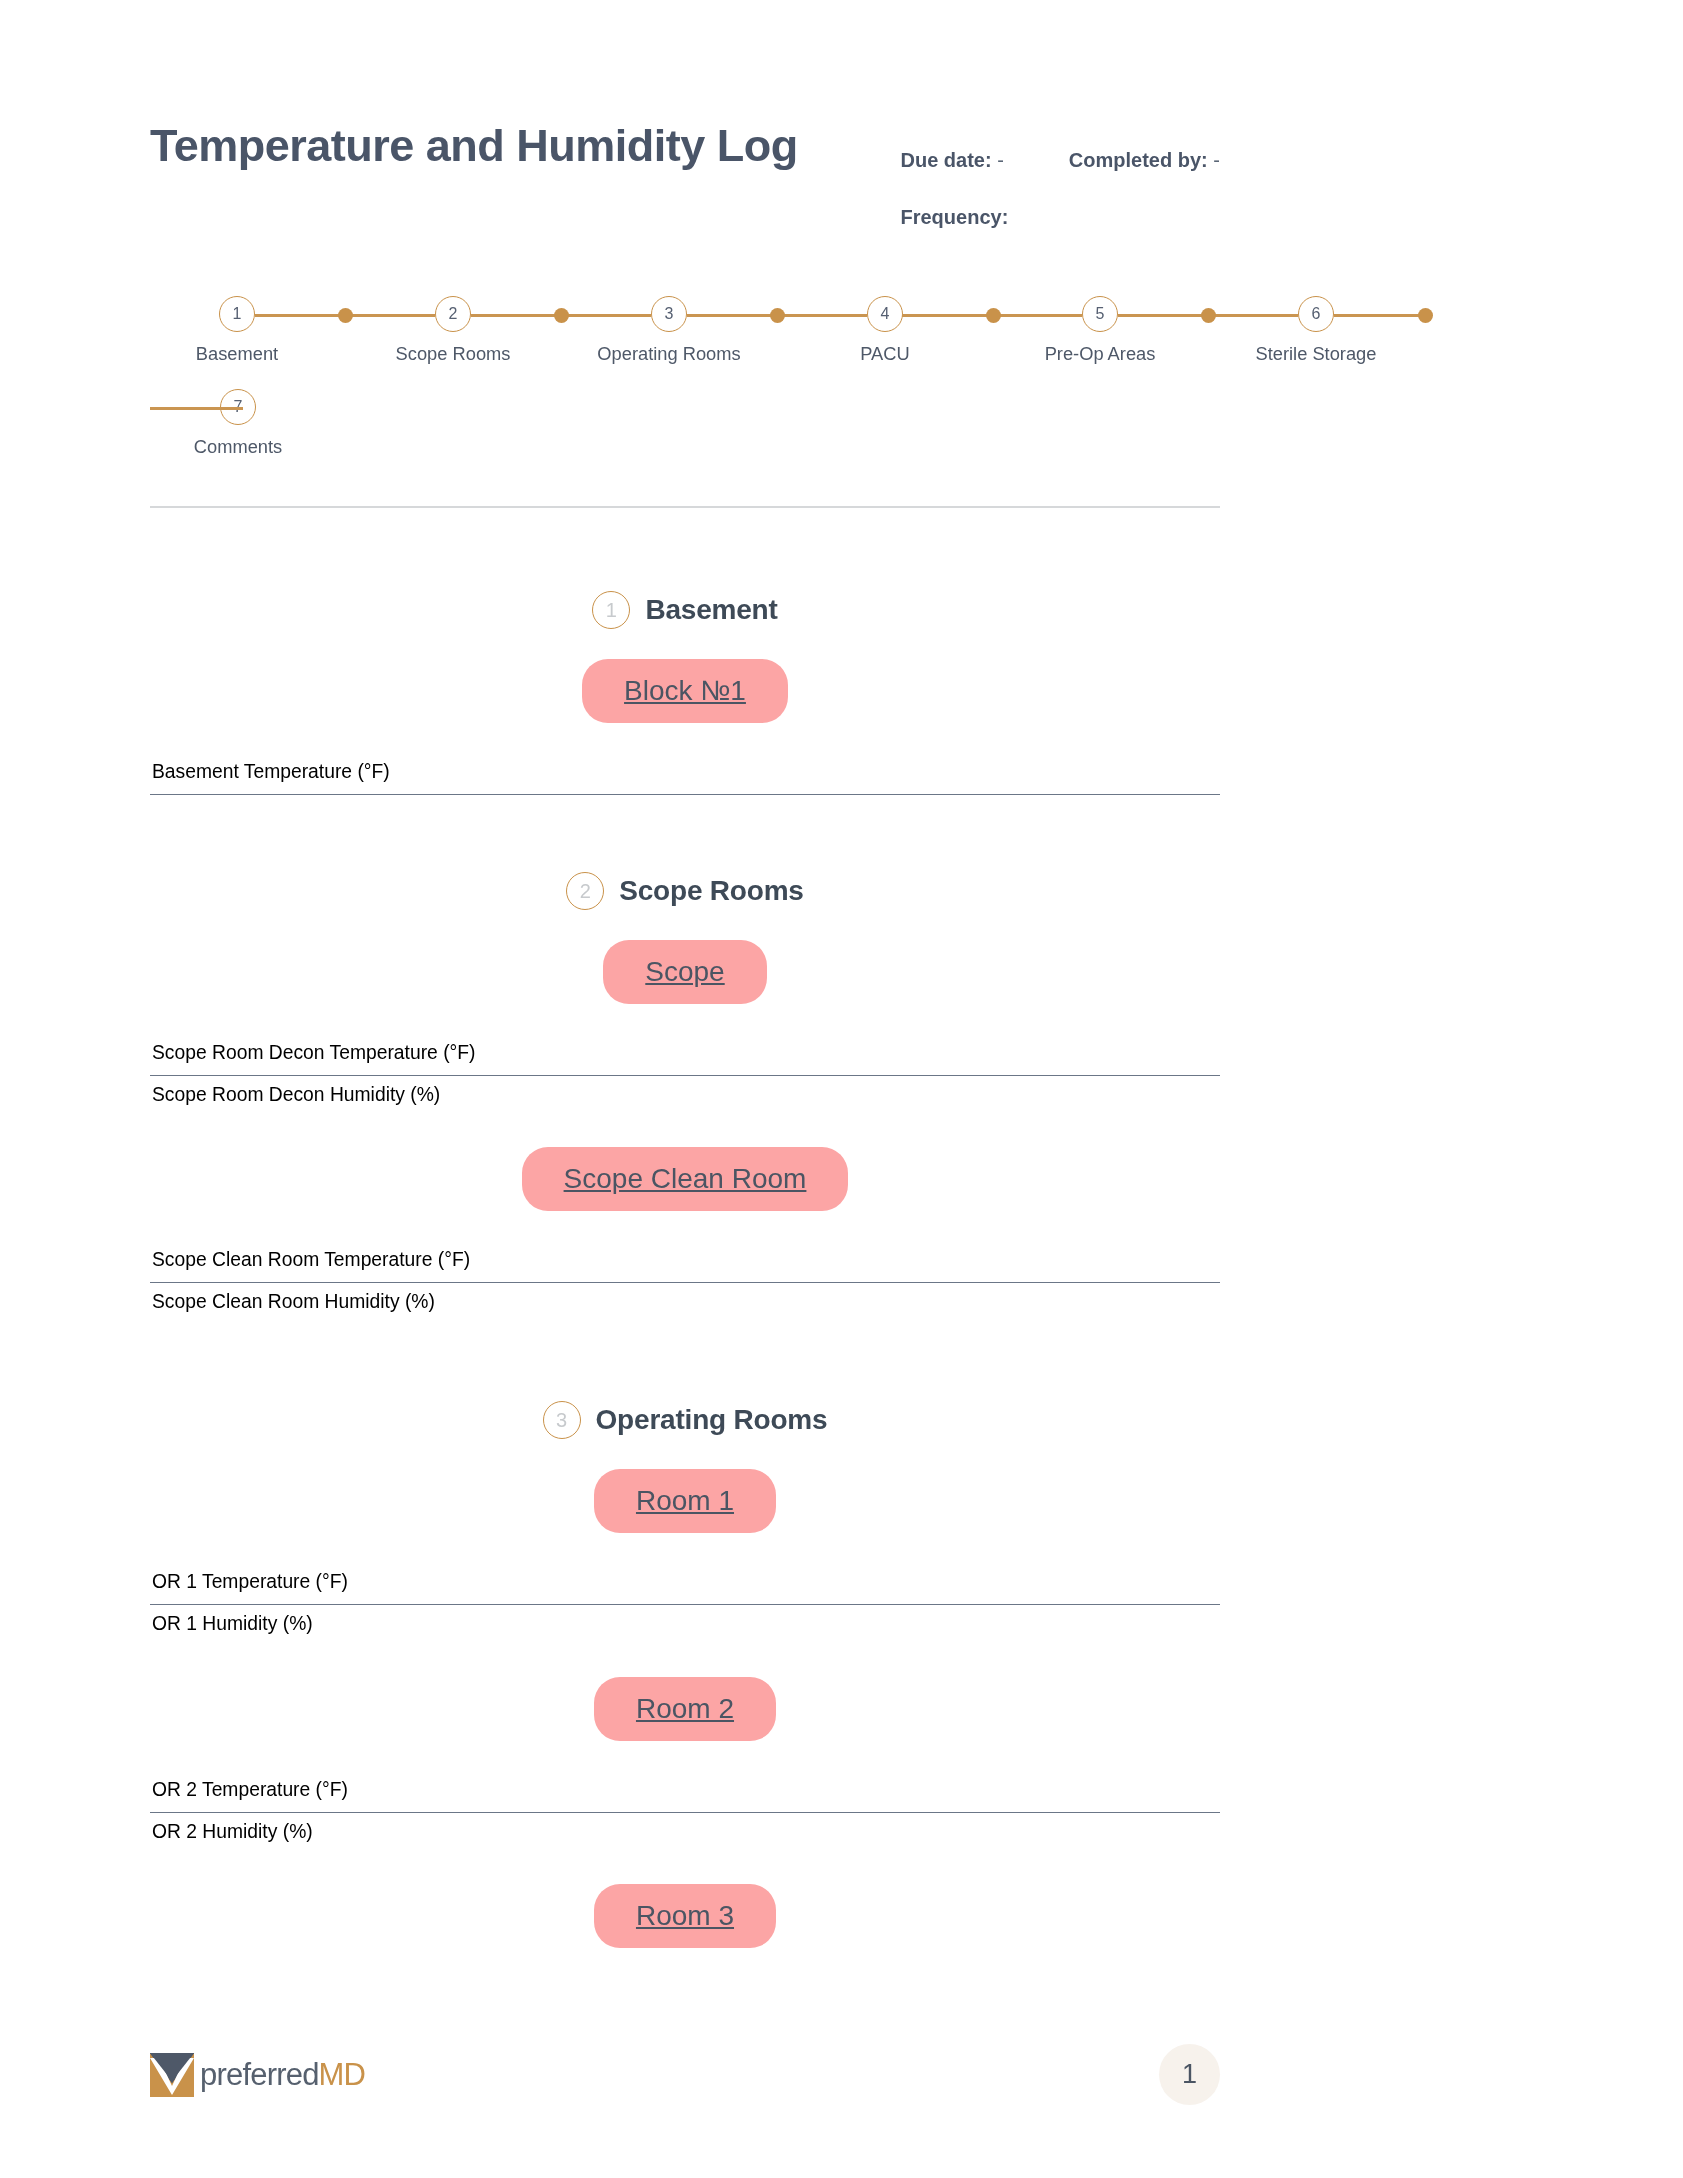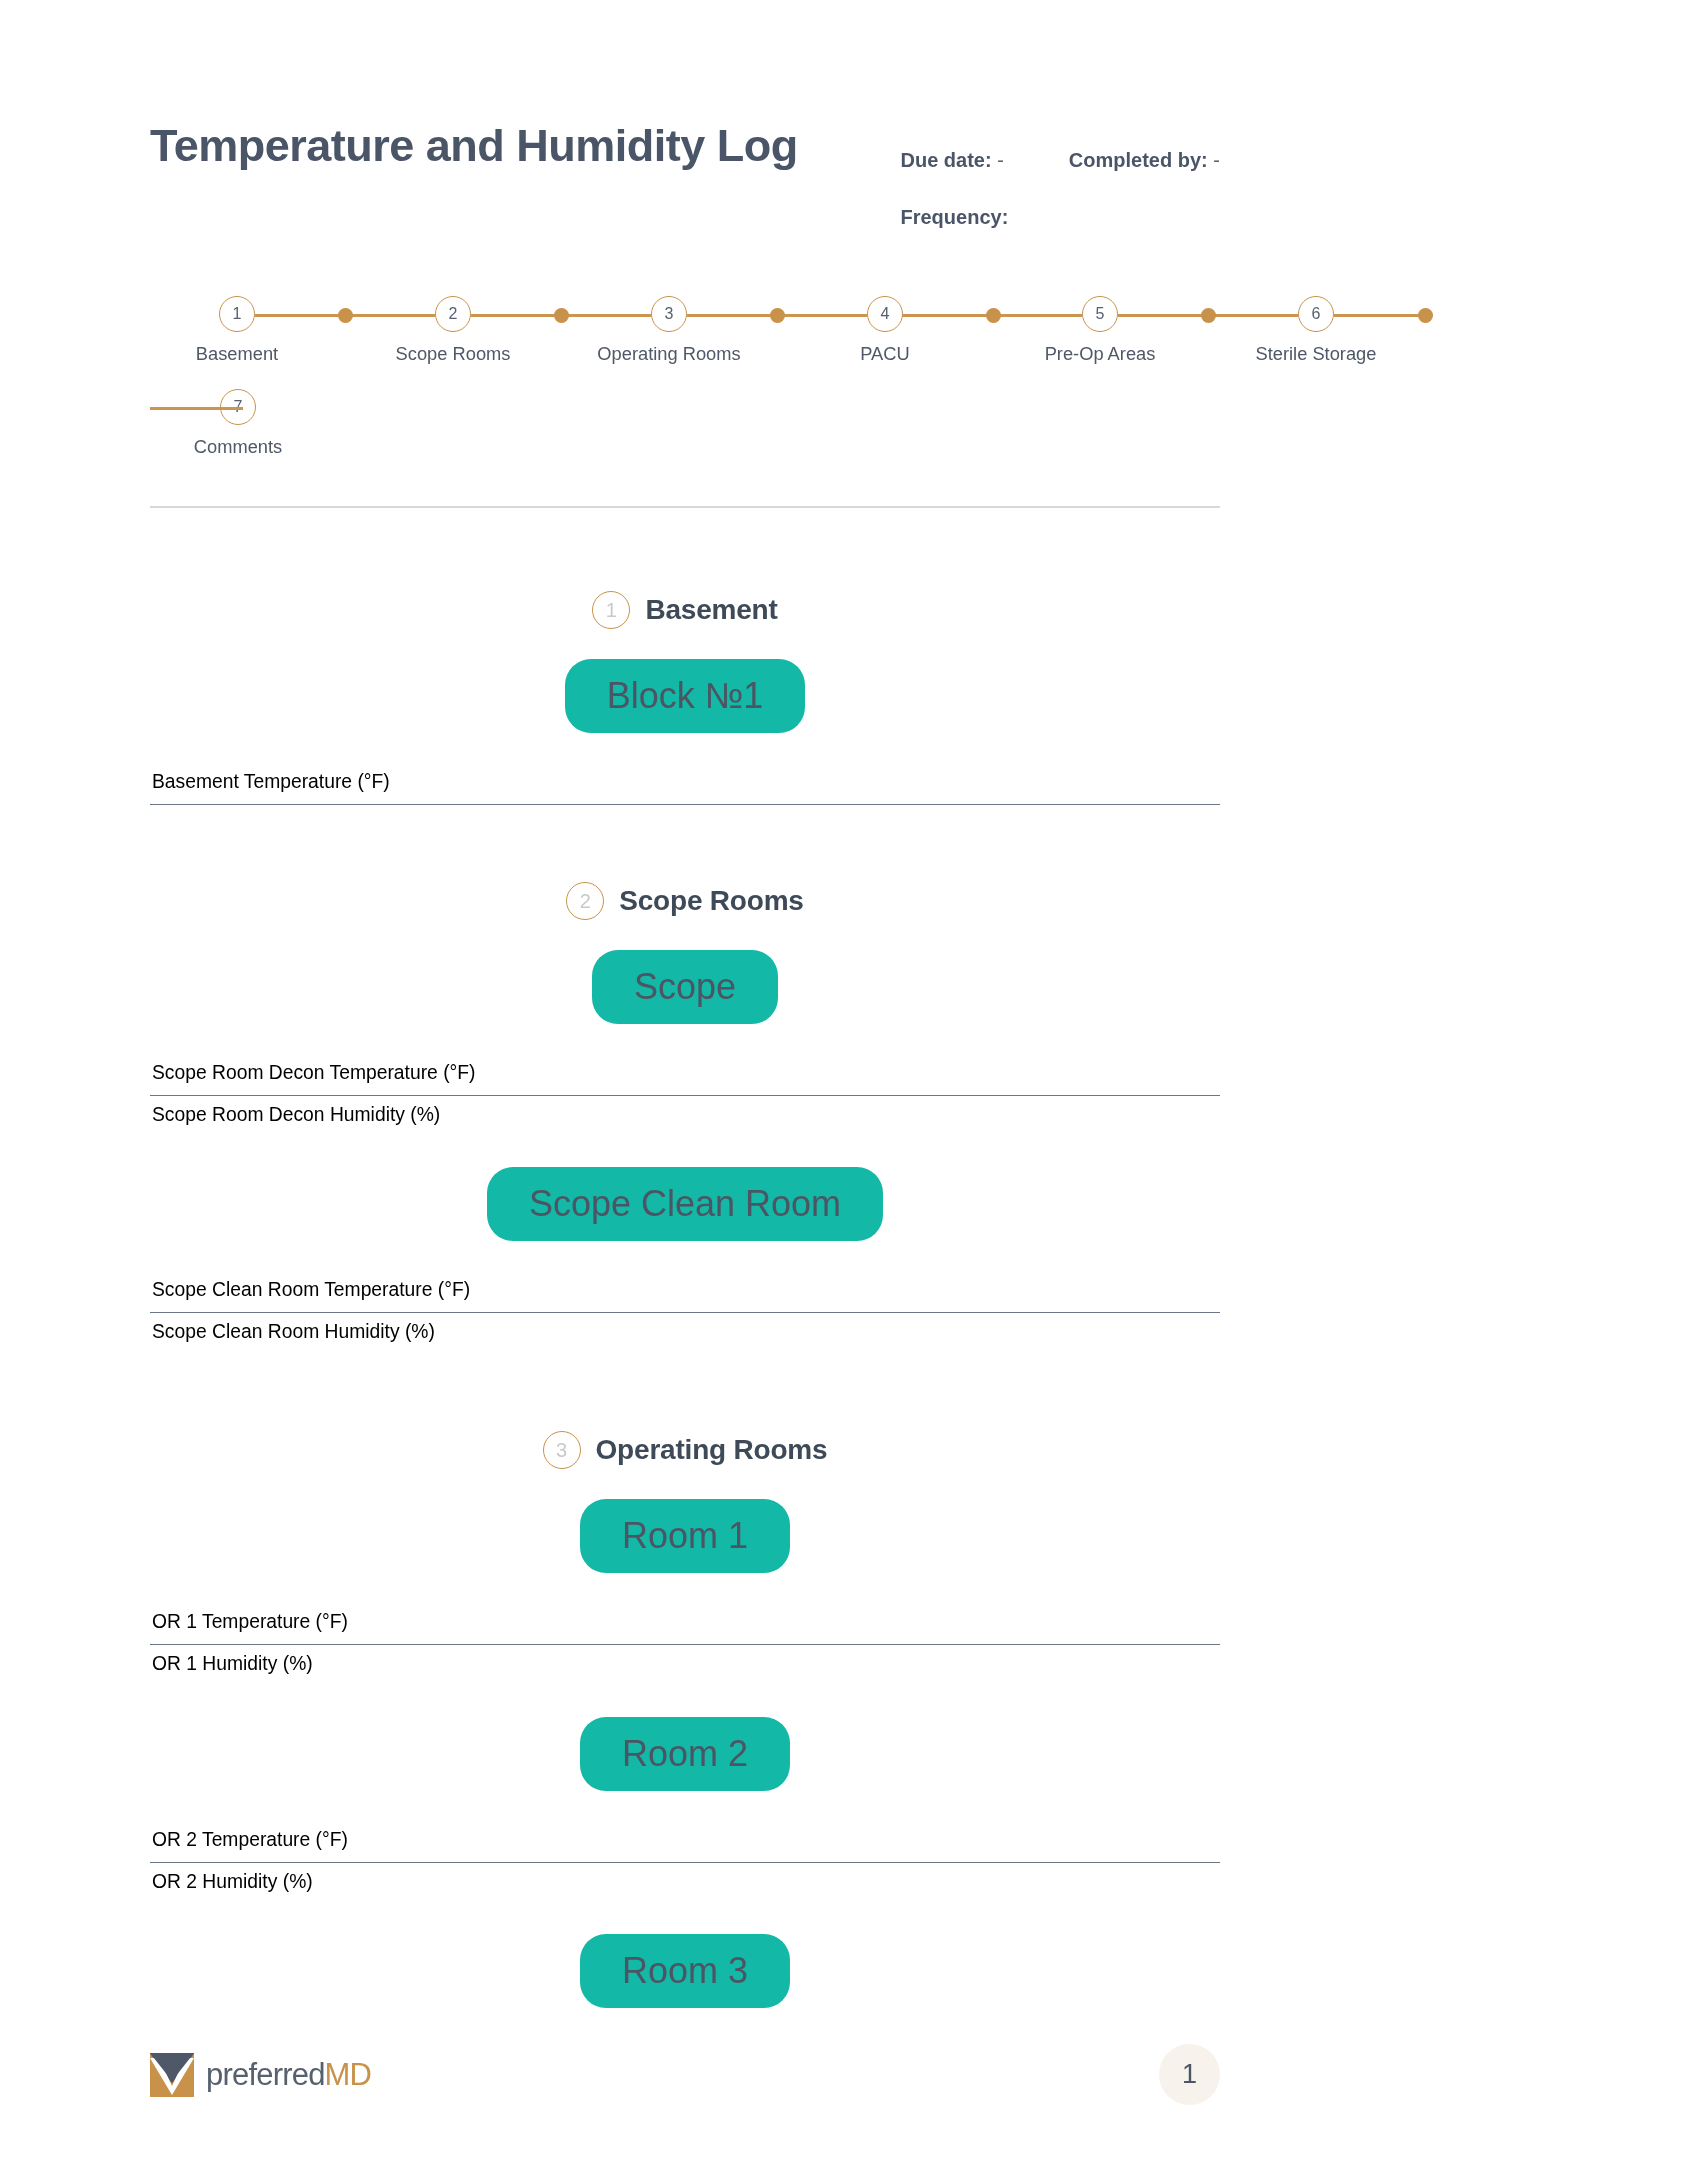--- a/index.html
+++ b/index.html
@@ -157,26 +157,27 @@
     color: #3e4a57;
     letter-spacing: -0.2px;
   }
 
   .pill-wrap {
     display: flex;
     justify-content: center;
     margin-top: 30px;
   }
   .pill {
-    background: #14b8a6;
+    background: #fca5a5;
     border-radius: 26px;
     padding: 16px 42px;
-    font-size: 36px;
+    font-size: 28px;
     color: #4b5563;
     white-space: nowrap;
+    text-decoration: underline;
   }
 
   .fields { margin-top: 30px; }
   .field-row {
     font-size: 19.3px;
     color: #000000;
     padding: 6px 0 10px 2px;
     line-height: 1.3;
   }
   .field-row.bordered {
@@ -189,21 +190,21 @@
     left: 150px;
     right: 150px;
     bottom: 73px;
     display: flex;
     align-items: center;
     justify-content: space-between;
   }
   .logo {
     display: flex;
     align-items: center;
-    gap: 12px;
+    gap: 6px;
   }
   .logo-mark {
     width: 44px;
     height: 44px;
     flex: 0 0 44px;
   }
   .logo-text {
     font-size: 31px;
     letter-spacing: -0.8px;
     line-height: 1;

